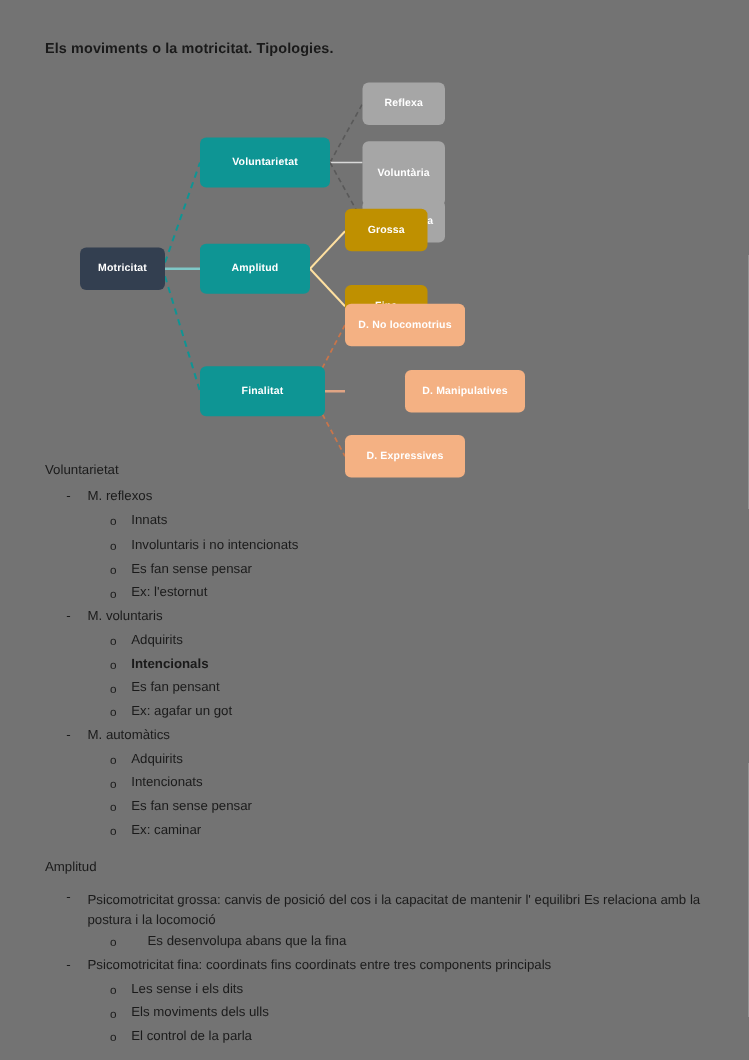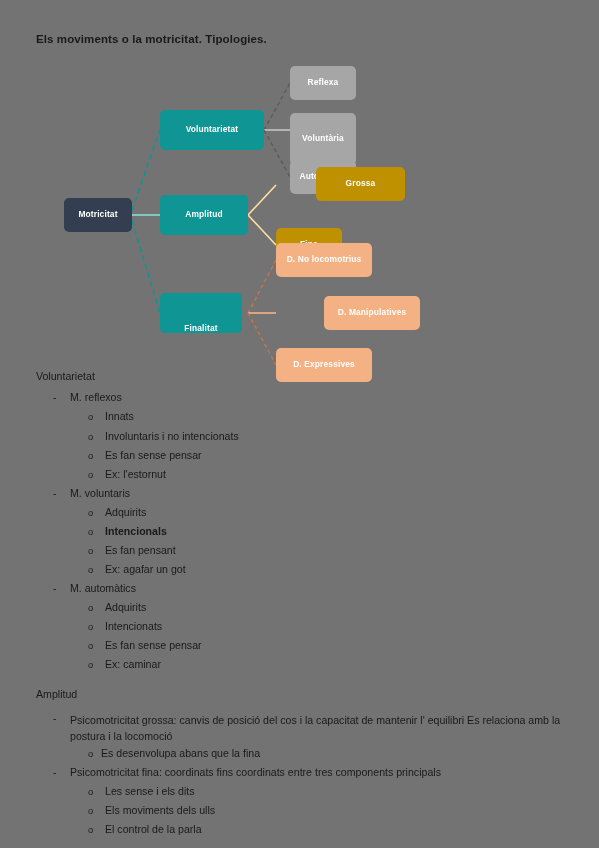--- a/index.html
+++ b/index.html
@@ -124,35 +124,35 @@
     <div class="node root" style="left:24px; top:143px; width:68px; height:34px;">
       <span>Motricitat</span>
     </div>
 
     <div class="node branch" style="left:120px; top:55px; width:104px; height:40px;">
       <span>Voluntarietat</span>
     </div>
     <div class="node branch" style="left:120px; top:140px; width:88px; height:40px;">
       <span>Amplitud</span>
     </div>
-    <div class="node branch" style="left:120px; top:238px; width:82px; height:40px;align-items:flex-end;">
+    <div class="node branch" style="left:120px; top:238px; width:100px; height:40px;">
       <span>Finalitat</span>
     </div>
 
     <div class="node gray" style="left:250px; top:11px; width:66px; height:34px;">
       <span>Reflexa</span>
     </div>
     <div class="node gray" style="left:250px; top:58px; width:66px; height:52px;">
       <span>Voluntària</span>
     </div>
     <div class="node gray" style="left:250px; top:105px; width:66px; height:34px;">
       <span>Automàtica</span>
     </div>
 
-    <div class="node gold" style="left:236px; top:112px; width:89px; height:34px;margin-left:40px;">
+    <div class="node gold" style="left:236px; top:112px; width:66px; height:34px;">
       <span>Grossa</span>
     </div>
     <div class="node gold" style="left:236px; top:173px; width:66px; height:34px;">
       <span>Fina</span>
     </div>
 
     <div class="node salmon" style="left:236px; top:188px; width:96px; height:34px;">
       <span>D. No locomotrius</span>
     </div>
     <div class="node salmon" style="left:236px; top:241px; width:96px; height:34px;margin-left:48px;">
@@ -209,21 +209,21 @@
 
   <div class="o-marker" style="left:88px; top:659px;">o</div>
   <div class="txt" style="left:105px; top:658px;">Ex: caminar</div>
 
   <div class="section-head" style="left:36px; top:688px;">Amplitud</div>
 
   <div class="dash-marker" style="left:53px; top:712px;">-</div>
   <div class="txt wrap" style="left:70px; top:712px; width:492px; line-height:16px;">Psicomotricitat grossa: canvis de posició del cos i la capacitat de mantenir l' equilibri  Es relaciona amb la postura i la locomoció</div>
 
   <div class="o-marker" style="left:88px; top:748px;">o</div>
-  <div class="txt" style="left:101px; top:747px;">Es desenvolupa abans que la fina</div>
+  <div class="txt" style="left:118px; top:747px;">Es desenvolupa abans que la fina</div>
 
   <div class="dash-marker" style="left:53px; top:766px;">-</div>
   <div class="txt" style="left:70px; top:766px;">Psicomotricitat fina: coordinats fins coordinats entre tres components principals</div>
 
   <div class="o-marker" style="left:88px; top:786px;">o</div>
   <div class="txt" style="left:105px; top:785px;">Les sense i els dits</div>
 
   <div class="o-marker" style="left:88px; top:805px;">o</div>
   <div class="txt" style="left:105px; top:804px;">Els moviments dels ulls</div>
 

